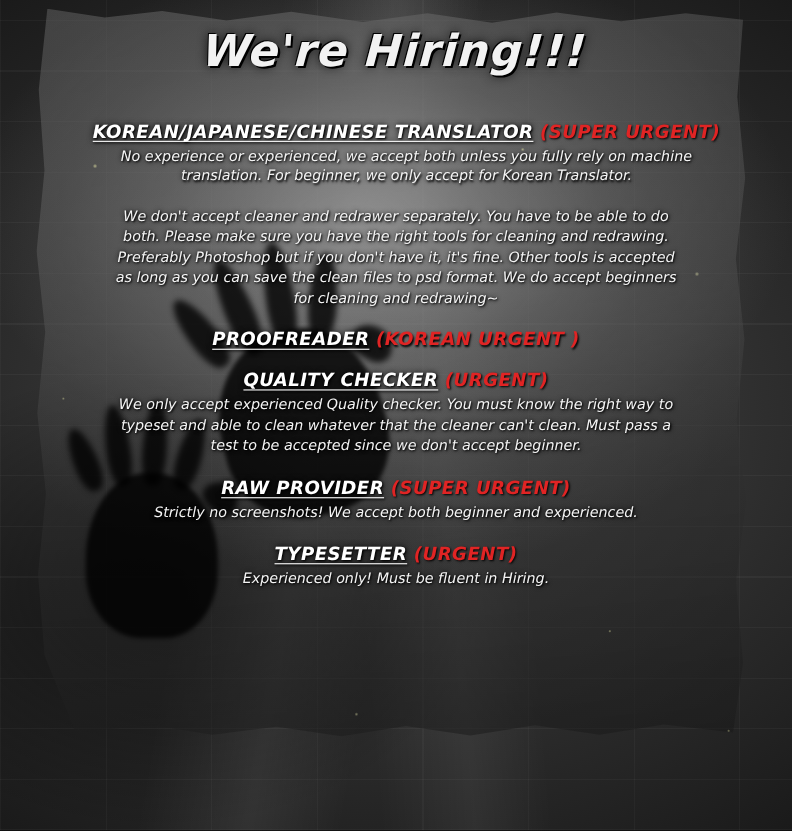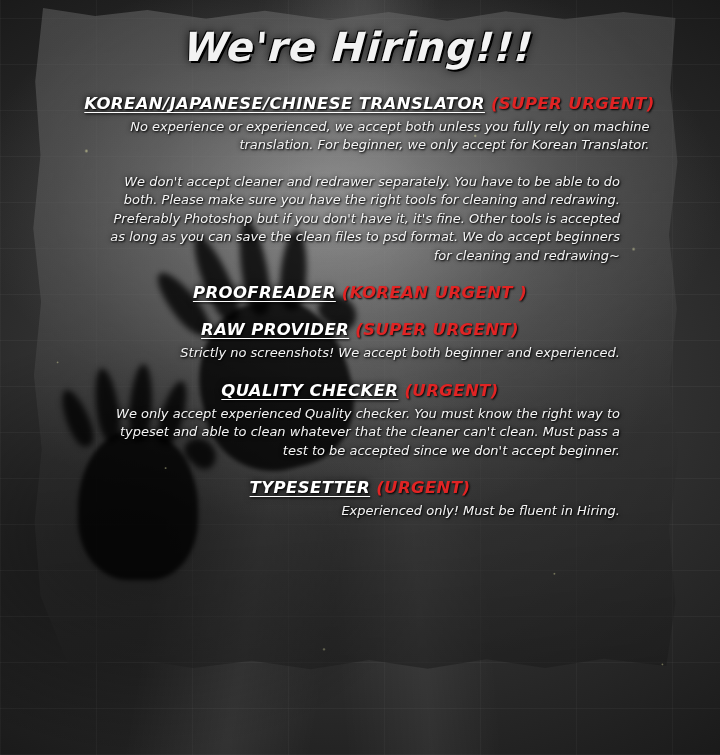--- a/index.html
+++ b/index.html
@@ -99,21 +99,21 @@
     font-size: 40px;
     font-weight: bold;
     font-style: italic;
     letter-spacing: 1px;
     color: #f2f2f2;
     text-shadow: 2px 2px 0 #000, -1px -1px 0 #000, 0 0 10px rgba(0,0,0,0.9);
     transform: skewX(-4deg);
   }
 
   .section { margin-top: 18px; }
-  .section.first { margin-top: 24px; padding-left: 19px; }
+  .section.first { margin-top: 40px; padding-left: 19px; }
 
   .role-line {
     font-family: "DejaVu Sans", sans-serif;
     font-size: 16.5px;
     font-weight: bold;
     font-style: italic;
     letter-spacing: 0.4px;
     text-shadow: 1px 1px 2px #000, 0 0 6px rgba(0,0,0,0.9);
     margin-bottom: 5px;
   }
@@ -131,21 +131,20 @@
   .desc {
     margin: 0 auto;
     max-width: 560px;
     font-family: "DejaVu Sans", sans-serif;
     font-size: 13px;
     font-style: italic;
     line-height: 1.42;
     color: #f4f4f4;
     text-shadow: 1px 1px 2px #000, 0 0 5px rgba(0,0,0,0.85);
     padding: 0 20px;
-    text-align: right;
   }
   .desc.narrow { max-width: 520px; }
 </style>
 </head>
 <body>
 
 <div id="poster">
   <div class="brick-layer"></div>
   <div class="sheet"></div>
 
@@ -182,30 +181,30 @@
     </div>
 
     <div class="section">
       <div class="role-line">
         <span class="role-name">PROOFREADER</span><span class="role-tag">(KOREAN URGENT )</span>
       </div>
     </div>
 
     <div class="section">
       <div class="role-line">
+        <span class="role-name">QUALITY CHECKER</span><span class="role-tag">(URGENT)</span>
+      </div>
+      <div class="desc narrow">We only accept experienced Quality checker. You must know the right way to typeset and able to clean whatever that the cleaner can't clean. Must pass a test to be accepted since we don't accept beginner.</div>
+    </div>
+
+    <div class="section">
+      <div class="role-line">
         <span class="role-name">RAW PROVIDER</span><span class="role-tag">(SUPER URGENT)</span>
       </div>
       <div class="desc narrow">Strictly no screenshots! We accept both beginner and experienced.</div>
-    </div>
-
-    <div class="section">
-      <div class="role-line">
-        <span class="role-name">QUALITY CHECKER</span><span class="role-tag">(URGENT)</span>
-      </div>
-      <div class="desc narrow">We only accept experienced Quality checker. You must know the right way to typeset and able to clean whatever that the cleaner can't clean. Must pass a test to be accepted since we don't accept beginner.</div>
     </div>
 
     <div class="section">
       <div class="role-line">
         <span class="role-name">TYPESETTER</span><span class="role-tag">(URGENT)</span>
       </div>
       <div class="desc narrow">Experienced only! Must be fluent in Hiring.</div>
     </div>
   </div>
 </div>

